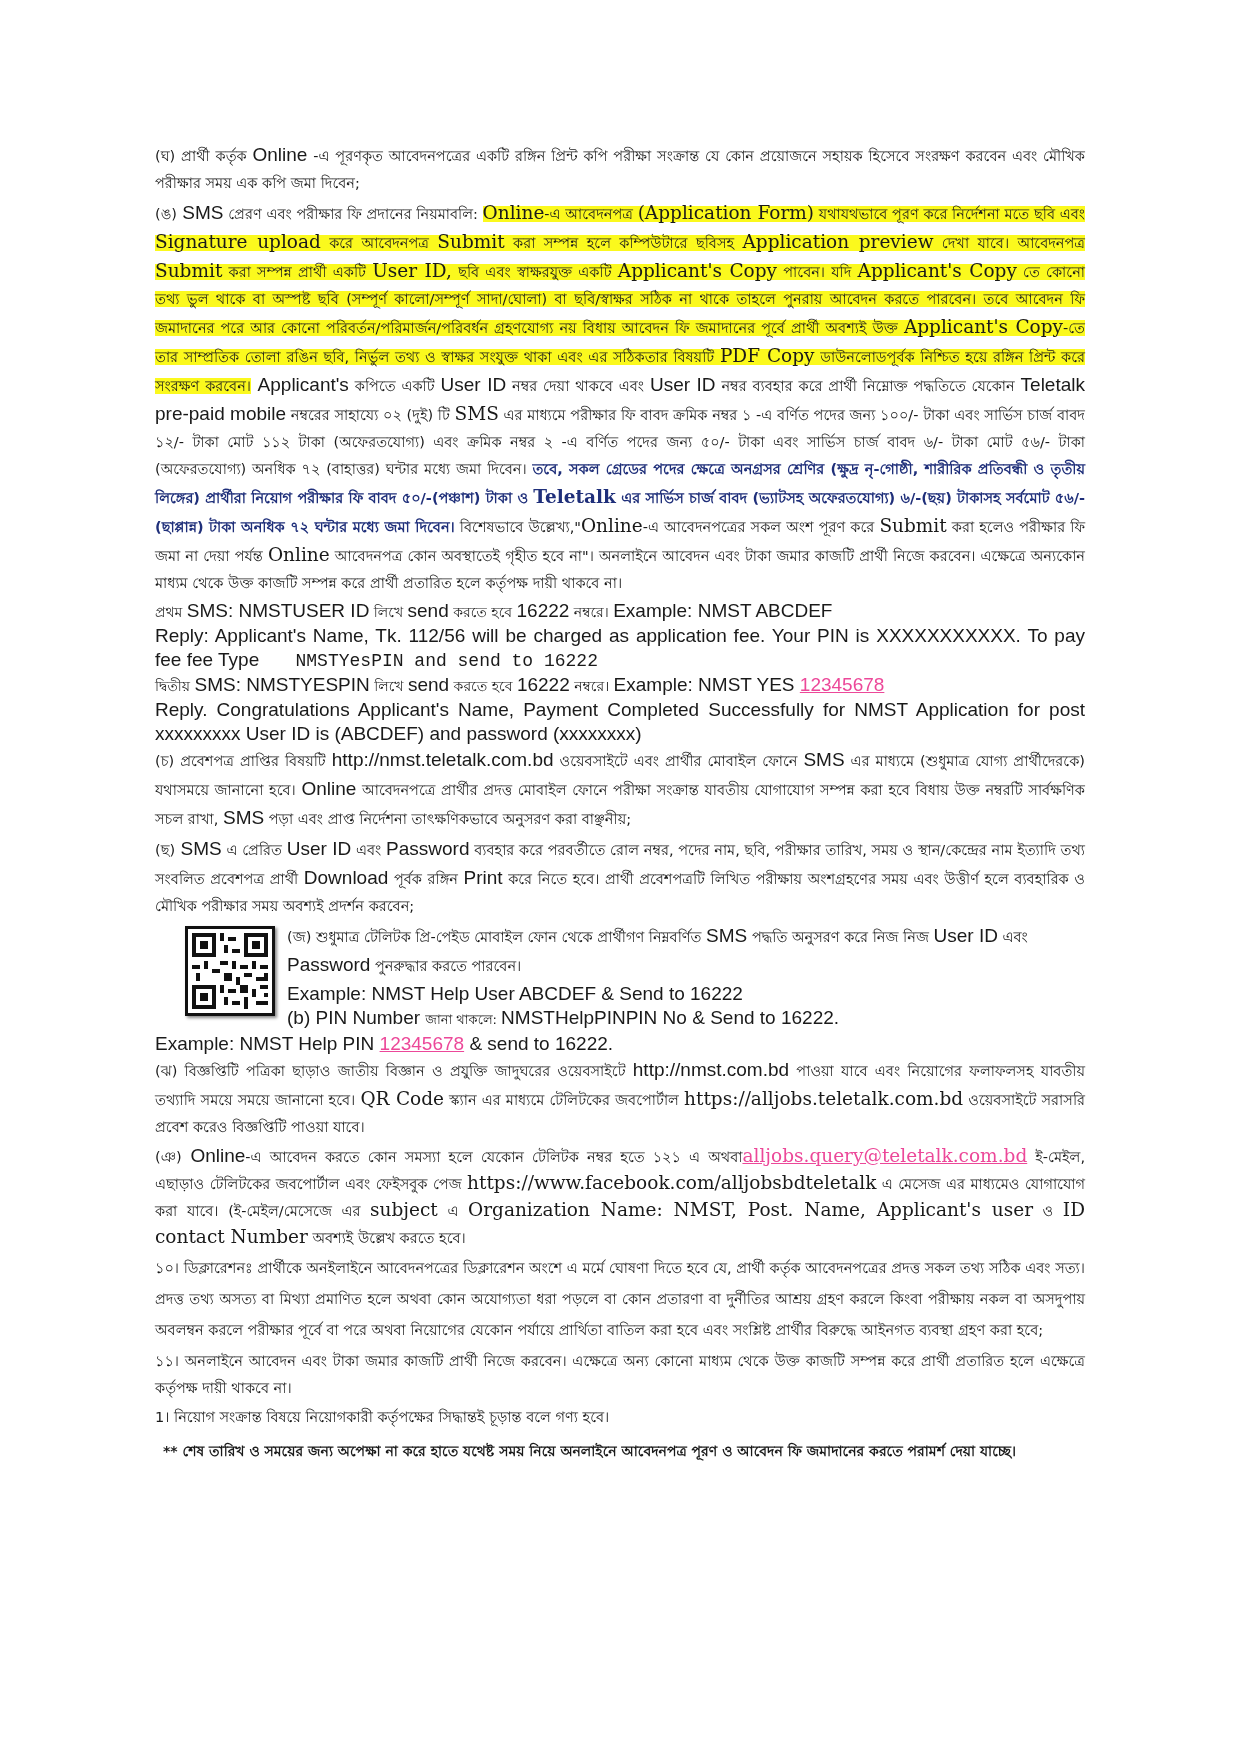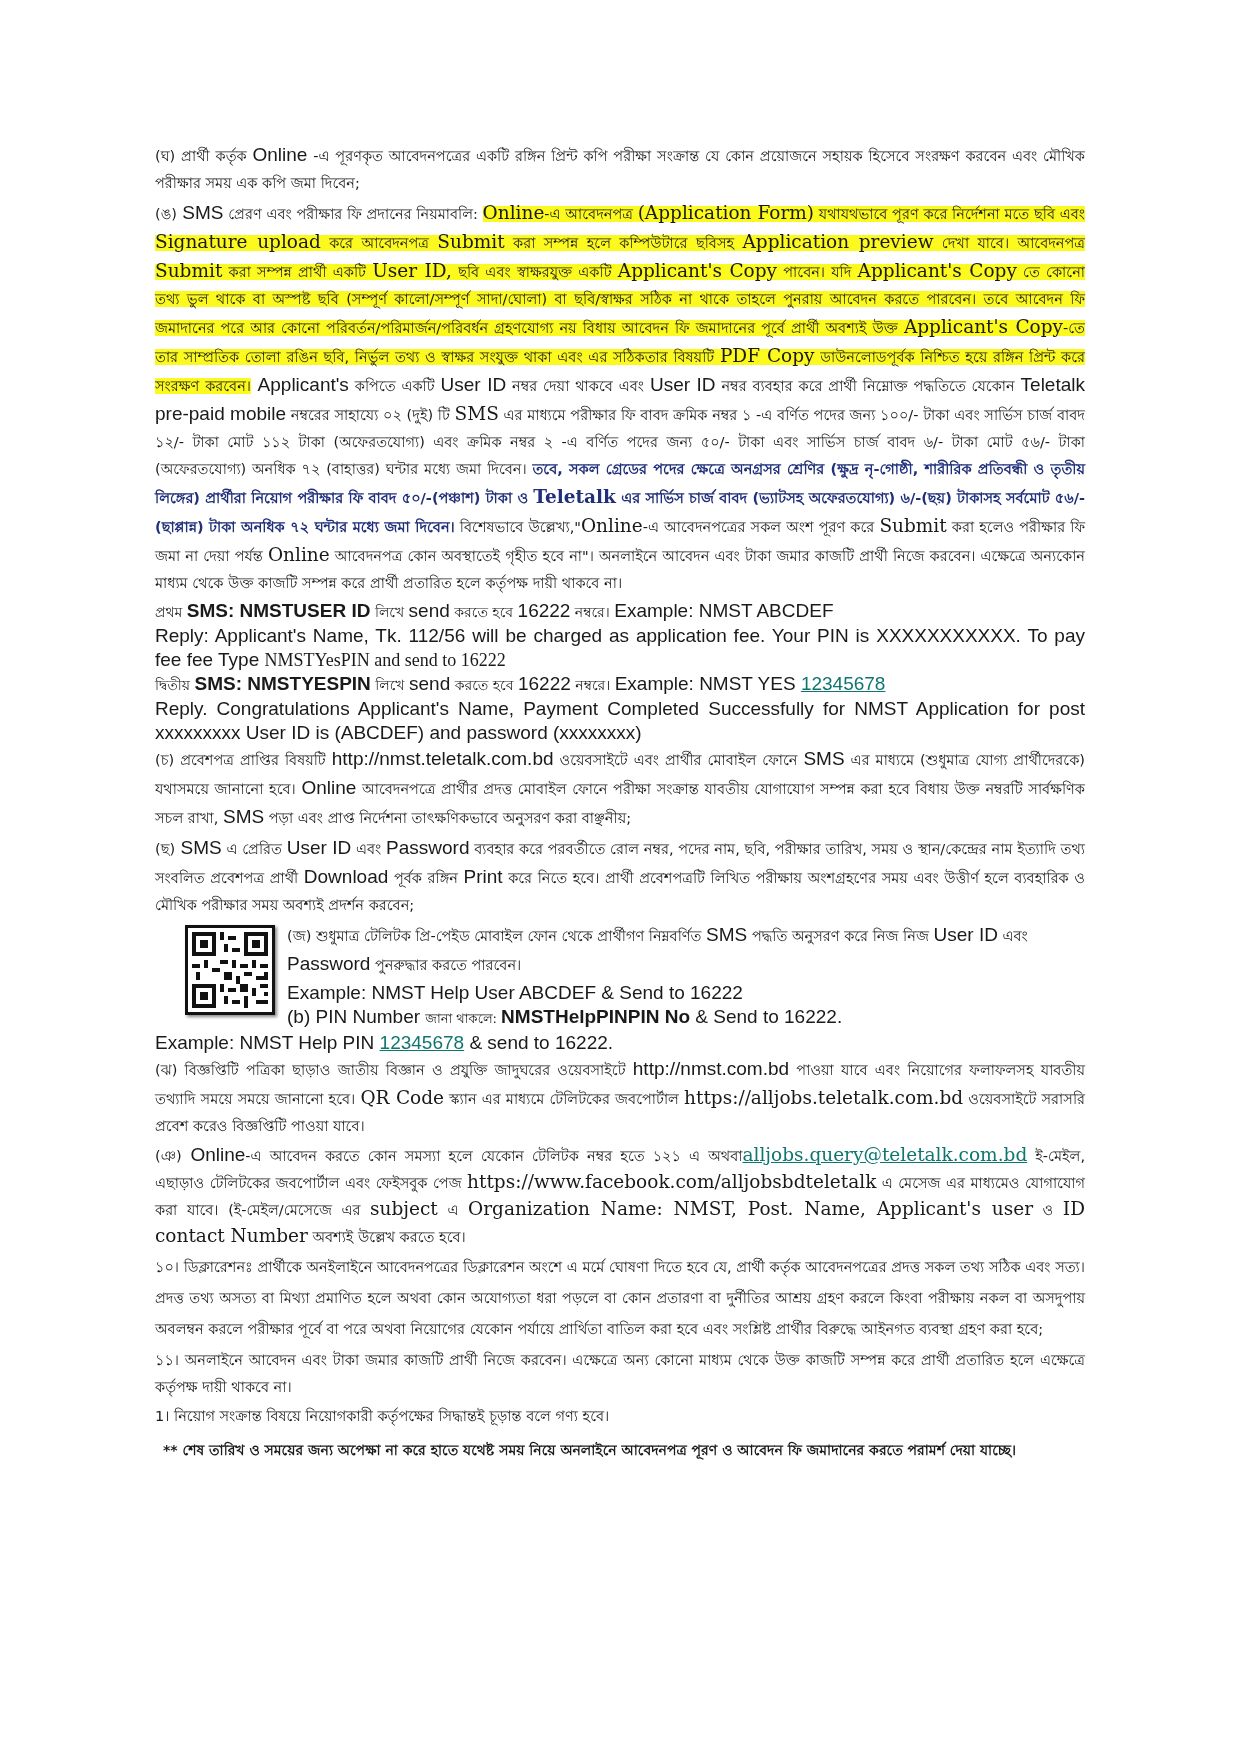--- a/index.html
+++ b/index.html
@@ -5,22 +5,22 @@
   html, body { margin:0; padding:0; background:#ffffff; }
   body { width:1240px; height:1755px; position:relative; overflow:hidden;
          font-family:"DejaVu Sans", sans-serif; color:#1a1a1a; }
   .page { position:absolute; left:155px; top:141px; width:930px; }
   .p { font-size:14.5px; line-height:27px; text-align:justify; margin:0 0 2px 0; }
   .lg { font-family:"Liberation Sans", sans-serif; font-size:19px; }
   .sf { font-family:"DejaVu Serif", serif; font-size:18.5px; }
   .hl { background:#fbf91d; }
   .blue-bold { color:#1f2f7a; font-weight:bold; }
   .en { font-family:"Liberation Sans", sans-serif; font-size:19px; line-height:24px; margin:0; text-align:justify; }
-  .en b { font-weight:bold; }
-  .link { color:#0f766e; text-decoration:underline; }
+  .en b { font-weight:normal; }
+  .link { color:#ec4899; text-decoration:underline; }
   .qr-block { position:relative; padding-left:132px; margin-top:2px; }
   .qr { position:absolute; left:30px; top:4px; width:84px; height:84px; border:3px solid #111; background:#fff; box-shadow:2px 2px 3px #888; }
   .qr svg { width:84px; height:84px; display:block; }
   .bold-final { font-weight:bold; font-size:14px; line-height:24px; margin:8px; }
 </style>
 </head>
 <body>
 
 <div class="page">
 
@@ -29,21 +29,21 @@
   </p>
 
   <p class="p" id="umo">
     <span>(ঙ)</span><span class="lg"> SMS</span><span> প্রেরণ এবং পরীক্ষার ফি প্রদানের নিয়মাবলি: </span><span id="umo-hl" class="hl"><span class="sf">Online</span><span>-এ আবেদনপত্র </span><span class="sf">(Application Form)</span><span> যথাযথভাবে পূরণ করে নির্দেশনা মতে ছবি এবং </span><span class="sf">Signature upload</span><span> করে আবেদনপত্র </span><span class="sf">Submit</span><span> করা সম্পন্ন হলে কম্পিউটারে ছবিসহ </span><span class="sf">Application preview</span><span> দেখা যাবে। আবেদনপত্র </span><span class="sf">Submit</span><span> করা সম্পন্ন প্রার্থী একটি </span><span class="sf">User ID,</span><span> ছবি এবং স্বাক্ষরযুক্ত একটি </span><span class="sf">Applicant's Copy</span><span> পাবেন। যদি </span><span class="sf">Applicant's Copy</span><span> তে কোনো তথ্য ভুল থাকে বা অস্পষ্ট ছবি (সম্পূর্ণ কালো/সম্পূর্ণ সাদা/ঘোলা) বা ছবি/স্বাক্ষর সঠিক না থাকে তাহলে পুনরায় আবেদন করতে পারবেন। তবে আবেদন ফি জমাদানের পরে আর কোনো পরিবর্তন/পরিমার্জন/পরিবর্ধন গ্রহণযোগ্য নয় বিধায় আবেদন ফি জমাদানের পূর্বে প্রার্থী অবশ্যই উক্ত </span><span class="sf">Applicant's Copy</span><span>-তে তার সাম্প্রতিক তোলা রঙিন ছবি, নির্ভুল তথ্য ও স্বাক্ষর সংযুক্ত থাকা এবং এর সঠিকতার বিষয়টি </span><span class="sf">PDF Copy</span><span> ডাউনলোডপূর্বক নিশ্চিত হয়ে রঙ্গিন প্রিন্ট করে সংরক্ষণ করবেন।</span></span><span id="umo-rest"><span class="lg"> Applicant's</span><span> কপিতে একটি </span><span class="lg">User ID</span><span> নম্বর দেয়া থাকবে এবং </span><span class="lg">User ID</span><span> নম্বর ব্যবহার করে প্রার্থী নিম্নোক্ত পদ্ধতিতে যেকোন </span><span class="lg">Teletalk pre-paid mobile</span><span> নম্বরের সাহায্যে ০২ (দুই) টি </span><span class="sf">SMS</span><span> এর মাধ্যমে পরীক্ষার ফি বাবদ ক্রমিক নম্বর ১ -এ বর্ণিত পদের জন্য ১০০/- টাকা এবং সার্ভিস চার্জ বাবদ ১২/- টাকা মোট ১১২ টাকা (অফেরতযোগ্য) এবং ক্রমিক নম্বর ২ -এ বর্ণিত পদের জন্য ৫০/- টাকা এবং সার্ভিস চার্জ বাবদ ৬/- টাকা মোট ৫৬/- টাকা (অফেরতযোগ্য) অনধিক ৭২ (বাহাত্তর) ঘন্টার মধ্যে জমা দিবেন। </span><span class="blue-bold">তবে, সকল গ্রেডের পদের ক্ষেত্রে অনগ্রসর শ্রেণির (ক্ষুদ্র নৃ-গোষ্ঠী, শারীরিক প্রতিবন্ধী ও তৃতীয় লিঙ্গের) প্রার্থীরা নিয়োগ পরীক্ষার ফি বাবদ ৫০/-(পঞ্চাশ) টাকা ও </span><span class="sf blue-bold">Teletalk</span><span class="blue-bold"> এর সার্ভিস চার্জ বাবদ (ভ্যাটসহ অফেরতযোগ্য) ৬/-(ছয়) টাকাসহ সর্বমোট ৫৬/-(ছাপ্পান্ন) টাকা অনধিক ৭২ ঘন্টার মধ্যে জমা দিবেন।</span><span> বিশেষভাবে উল্লেখ্য,"</span><span class="sf">Online</span><span>-এ আবেদনপত্রের সকল অংশ পূরণ করে </span><span class="sf">Submit</span><span> করা হলেও পরীক্ষার ফি জমা না দেয়া পর্যন্ত </span><span class="sf">Online</span><span> আবেদনপত্র কোন অবস্থাতেই গৃহীত হবে না"। অনলাইনে আবেদন এবং টাকা জমার কাজটি প্রার্থী নিজে করবেন। এক্ষেত্রে অন্যকোন মাধ্যম থেকে উক্ত কাজটি সম্পন্ন করে প্রার্থী প্রতারিত হলে কর্তৃপক্ষ দায়ী থাকবে না।</span></span>
   </p>
 
   <p class="en">
     <span style="font-family:'DejaVu Sans',sans-serif;font-size:14px;">প্রথম </span><b>SMS: NMSTUSER ID</b><span style="font-size:14px;font-family:'DejaVu Sans',sans-serif;"> লিখে </span><span>send</span><span style="font-size:14px;font-family:'DejaVu Sans',sans-serif;"> করতে হবে </span><span>16222</span><span style="font-size:14px;font-family:'DejaVu Sans',sans-serif;"> নম্বরে। </span><span>Example: NMST ABCDEF</span>
   </p>
   <p class="en">
-    <span>Reply: Applicant's Name, Tk. 112/56 will be charged as application fee. Your PIN is XXXXXXXXXXX. To pay fee fee Type </span><span style="font-family:Liberation Serif, serif;font-size:18px;">NMSTYesPIN and send to 16222</span>
+    <span>Reply: Applicant's Name, Tk. 112/56 will be charged as application fee. Your PIN is XXXXXXXXXXX. To pay fee fee Type </span><span style="font-family:Liberation Mono, monospace;font-size:18px;margin-left:31px;">NMSTYesPIN and send to 16222</span>
   </p>
 
   <p class="en">
     <span style="font-family:'DejaVu Sans',sans-serif;font-size:14px;">দ্বিতীয় </span><b>SMS: NMSTYESPIN</b><span style="font-size:14px;font-family:'DejaVu Sans',sans-serif;"> লিখে </span><span>send</span><span style="font-size:14px;font-family:'DejaVu Sans',sans-serif;"> করতে হবে </span><span>16222</span><span style="font-size:14px;font-family:'DejaVu Sans',sans-serif;"> নম্বরে। </span><span>Example:  NMST YES </span><a class="link">12345678</a>
   </p>
   <p class="en">
     <span>Reply. Congratulations Applicant's Name, Payment Completed Successfully for NMST Application for post xxxxxxxxx User ID is (ABCDEF) and password (xxxxxxxx)</span>
   </p>
 
   <p class="p">

